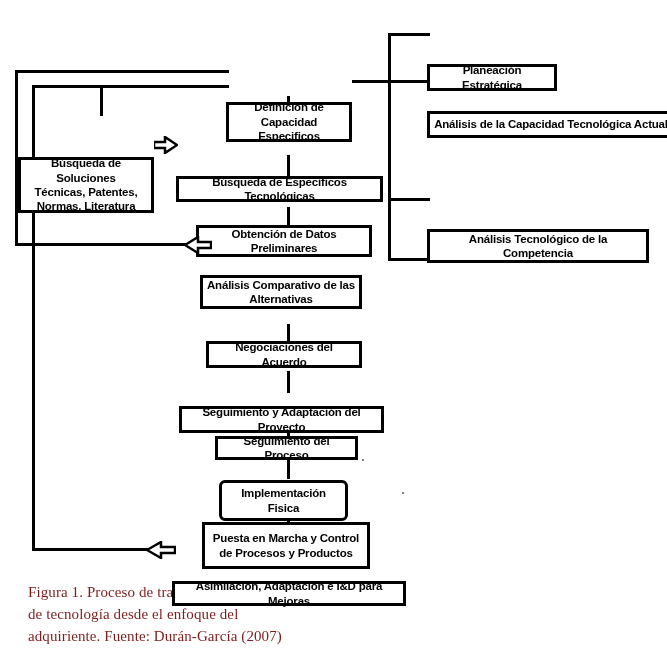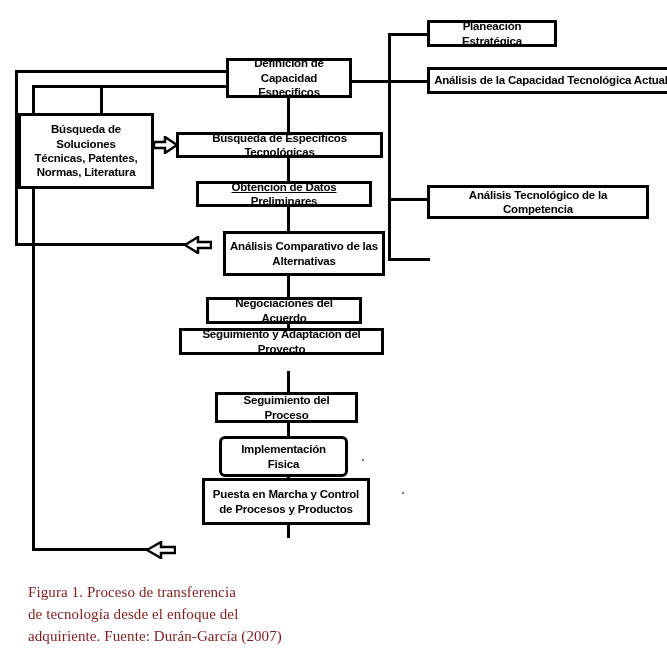--- a/index.html
+++ b/index.html
@@ -28,20 +28,21 @@
     font-size: 11.5px;
     line-height: 1.25;
     display: flex;
     align-items: center;
     justify-content: center;
     text-align: center;
     letter-spacing: -0.2px;
     z-index: 5;
     white-space: pre-line;
     padding: 8px 3px;
+    margin-top: 44px;
   }
   .line {
     position: absolute;
     background: #000000;
     z-index: 2;
   }
   .hline { height: 3px; }
   .vline { width: 3px; }
   
   .arrow-left {
@@ -88,21 +89,21 @@
   <div class="box" style="left:427px; top:185px; width:222px; height:34px;">Análisis Tecnológico de la Competencia</div>
 
   <div class="line vline" style="left:15px; top:70px; height:175px;"></div>
   <div class="line hline" style="left:15px; top:70px; width:214px;"></div>
   <div class="line hline" style="left:15px; top:243px; width:180px;"></div>
 
   <div class="line vline" style="left:32px; top:85px; height:465px;"></div>
   <div class="line hline" style="left:32px; top:85px; width:197px;"></div>
   <div class="line hline" style="left:32px; top:548px; width:140px;"></div>
 
-  <div class="box" style="left:18px; top:113px; width:136px; height:76px;">Búsqueda de Soluciones
+  <div class="box" style="left:18px; top:113px; width:136px; height:56px;">Búsqueda de Soluciones
 Técnicas, Patentes,
 Normas, Literatura</div>
 
   <div class="line vline" style="left:100px; top:85px; height:31px;"></div>
 
   <div class="arrow-right" style="left:154px; top:136px;">
     <svg width="24" height="18" viewBox="0 0 24 18">
       <polygon points="0,6 11,6 11,1 23,9 11,17 11,12 0,12" fill="#ffffff" stroke="#000000" stroke-width="2.5" stroke-linejoin="miter"></polygon>
     </svg>
   </div>
@@ -115,36 +116,37 @@
   <div class="line vline" style="left:287px; top:371px; height:22px;"></div>
   <div class="line vline" style="left:287px; top:414px; height:22px;"></div>
   <div class="line vline" style="left:287px; top:460px; height:19px;"></div>
   <div class="line vline" style="left:287px; top:521px; height:17px;"></div>
 
   <div class="box" style="left:226px; top:58px; width:126px; height:40px;">Definición de Capacidad
 Especificos</div>
 
   <div class="box" style="left:176px; top:132px; width:207px; height:26px;">Búsqueda de Especificos Tecnológicas</div>
 
-  <div class="box" style="left:196px; top:181px; width:176px; height:26px;text-decoration:underline;">Obtención de Datos Preliminares</div>
+  <div class="box" style="left:196px; top:181px; width:176px; height:32px;">Obtención de Datos Preliminares</div>
 
-  <div class="box" style="left:223px; top:231px; width:162px; height:45px;">Análisis Comparativo de las
+  <div class="box" style="left:200px; top:231px; width:162px; height:34px;">Análisis Comparativo de las
 Alternativas</div>
 
   <div class="box" style="left:206px; top:297px; width:156px; height:27px;">Negociaciones del Acuerdo</div>
 
-  <div class="box" style="left:179px; top:328px; width:205px; height:27px;">Seguimiento y Adaptación del Proyecto</div>
+  <div class="box" style="left:179px; top:362px; width:205px; height:27px;">Seguimiento y Adaptación del Proyecto</div>
 
-  <div class="box" style="left:215px; top:392px; width:143px; height:31px;">Seguimiento del Proceso</div>
+  <div class="box" style="left:215px; top:392px; width:143px; height:24px;">Seguimiento del Proceso</div>
 
   <div class="box" style="left:219px; top:436px; width:129px; height:41px;border-radius:6px;">Implementación Fisica</div>
 
   <div class="box" style="left:202px; top:478px; width:168px; height:47px;">Puesta en Marcha y Control
 de Procesos y Productos</div>
 
+  <div class="box" style="left:172px; top:537px; width:234px; height:25px;">Asimilación, Adaptación e I&amp;D para Mejoras</div>
 
   <div class="arrow-left" style="left:184px; top:236px;">
     <svg width="28" height="18" viewBox="0 0 28 18">
       <polygon points="27,6 14,6 14,1 1,9 14,17 14,12 27,12" fill="#ffffff" stroke="#000000" stroke-width="2.5" stroke-linejoin="miter"></polygon>
     </svg>
   </div>
 
   <div class="arrow-left" style="left:146px; top:541px;">
     <svg width="30" height="18" viewBox="0 0 30 18">
       <polygon points="29,6 15,6 15,1 1,9 15,17 15,12 29,12" fill="#ffffff" stroke="#000000" stroke-width="2.5" stroke-linejoin="miter"></polygon>

